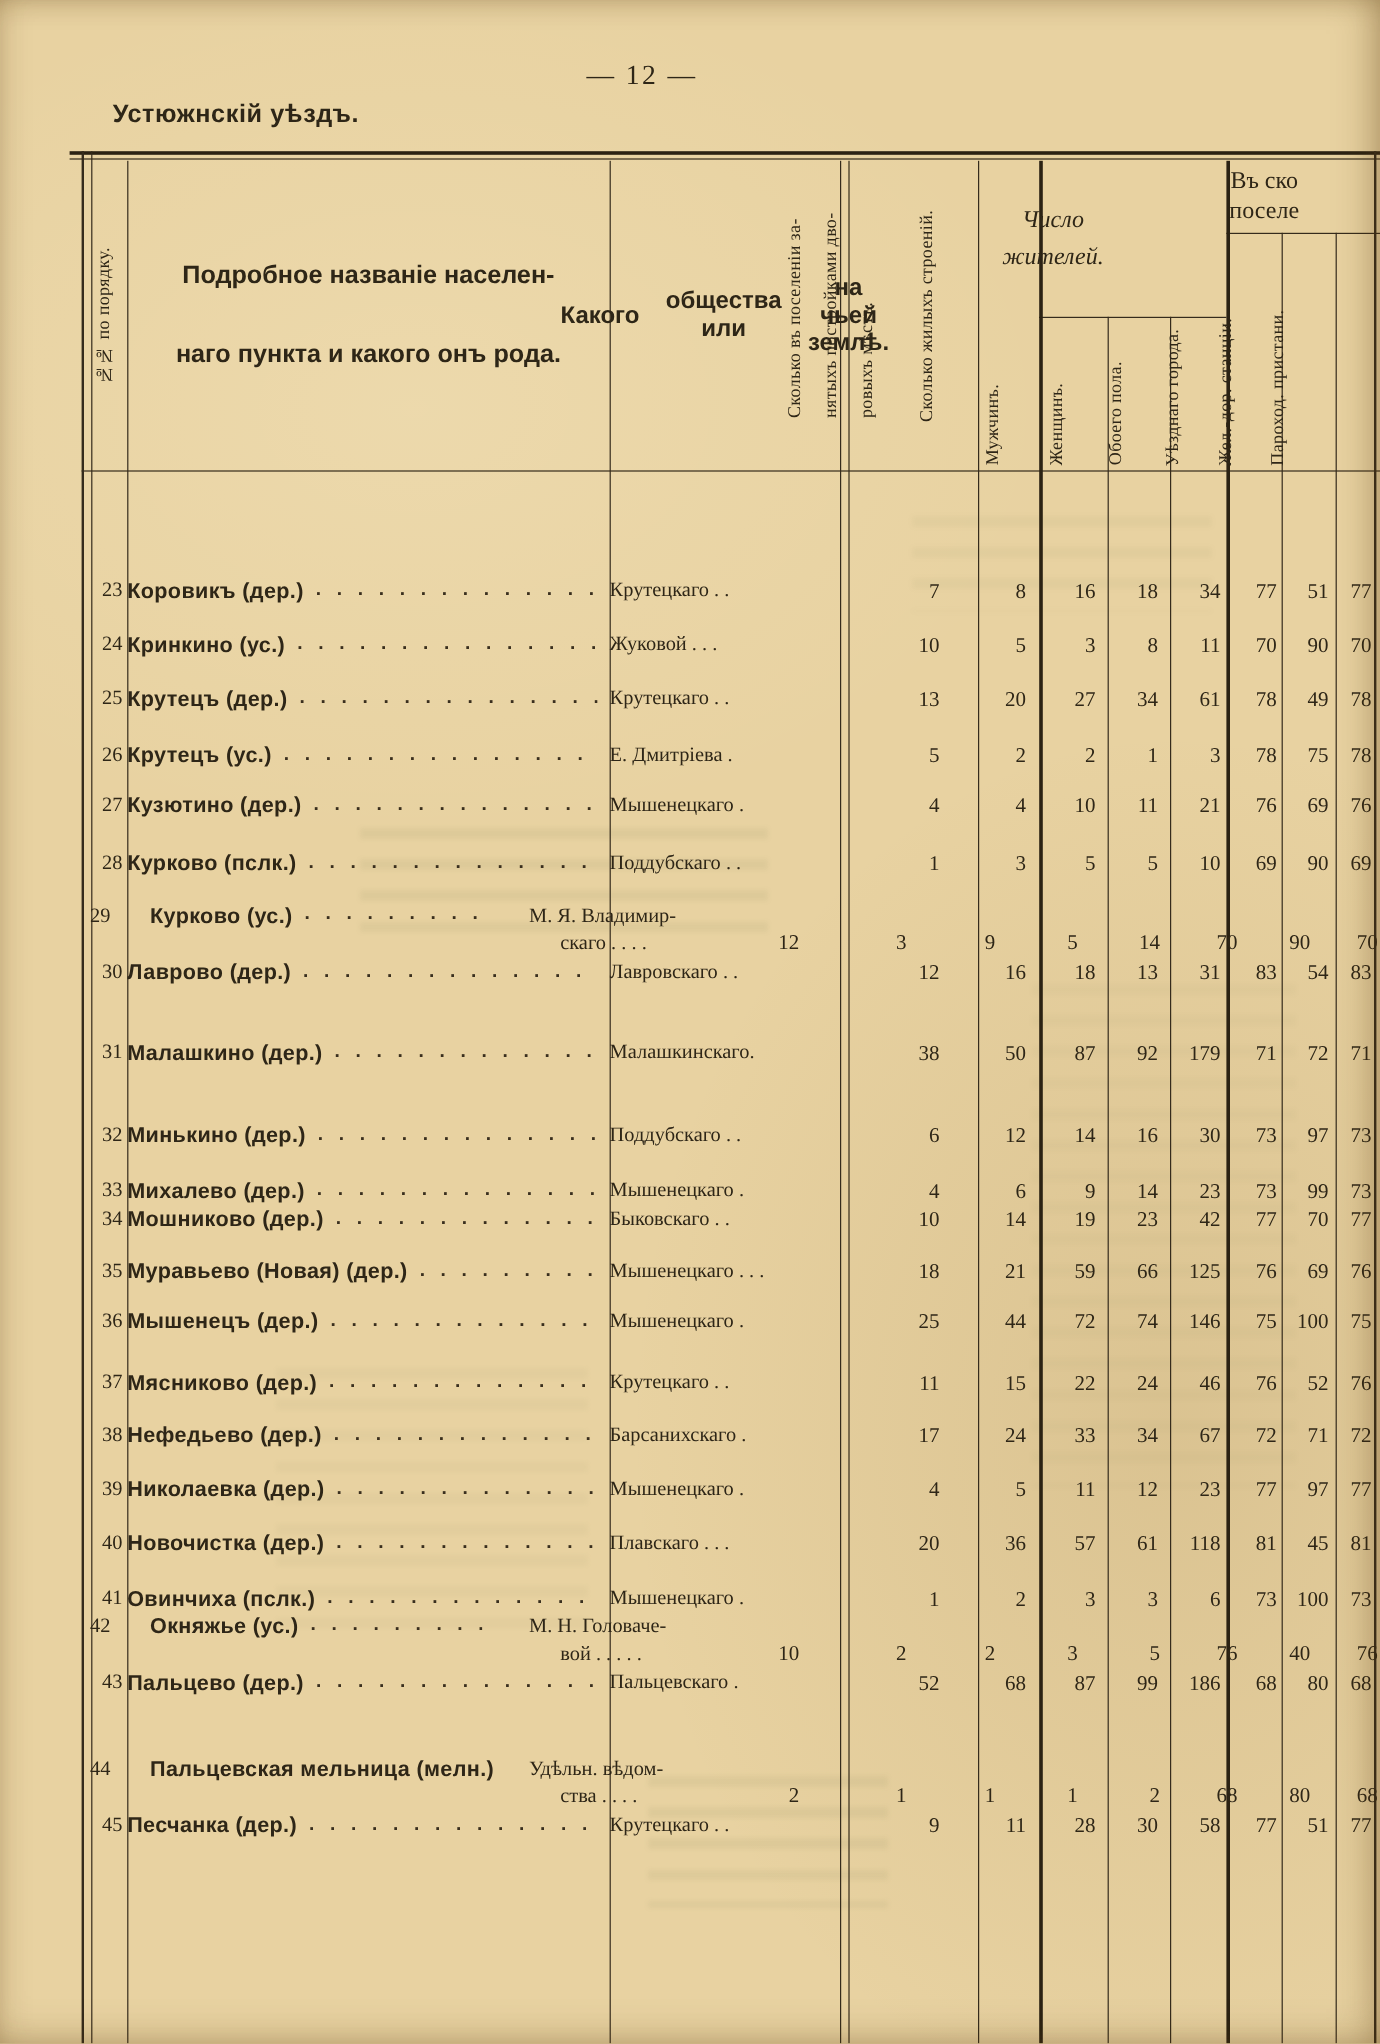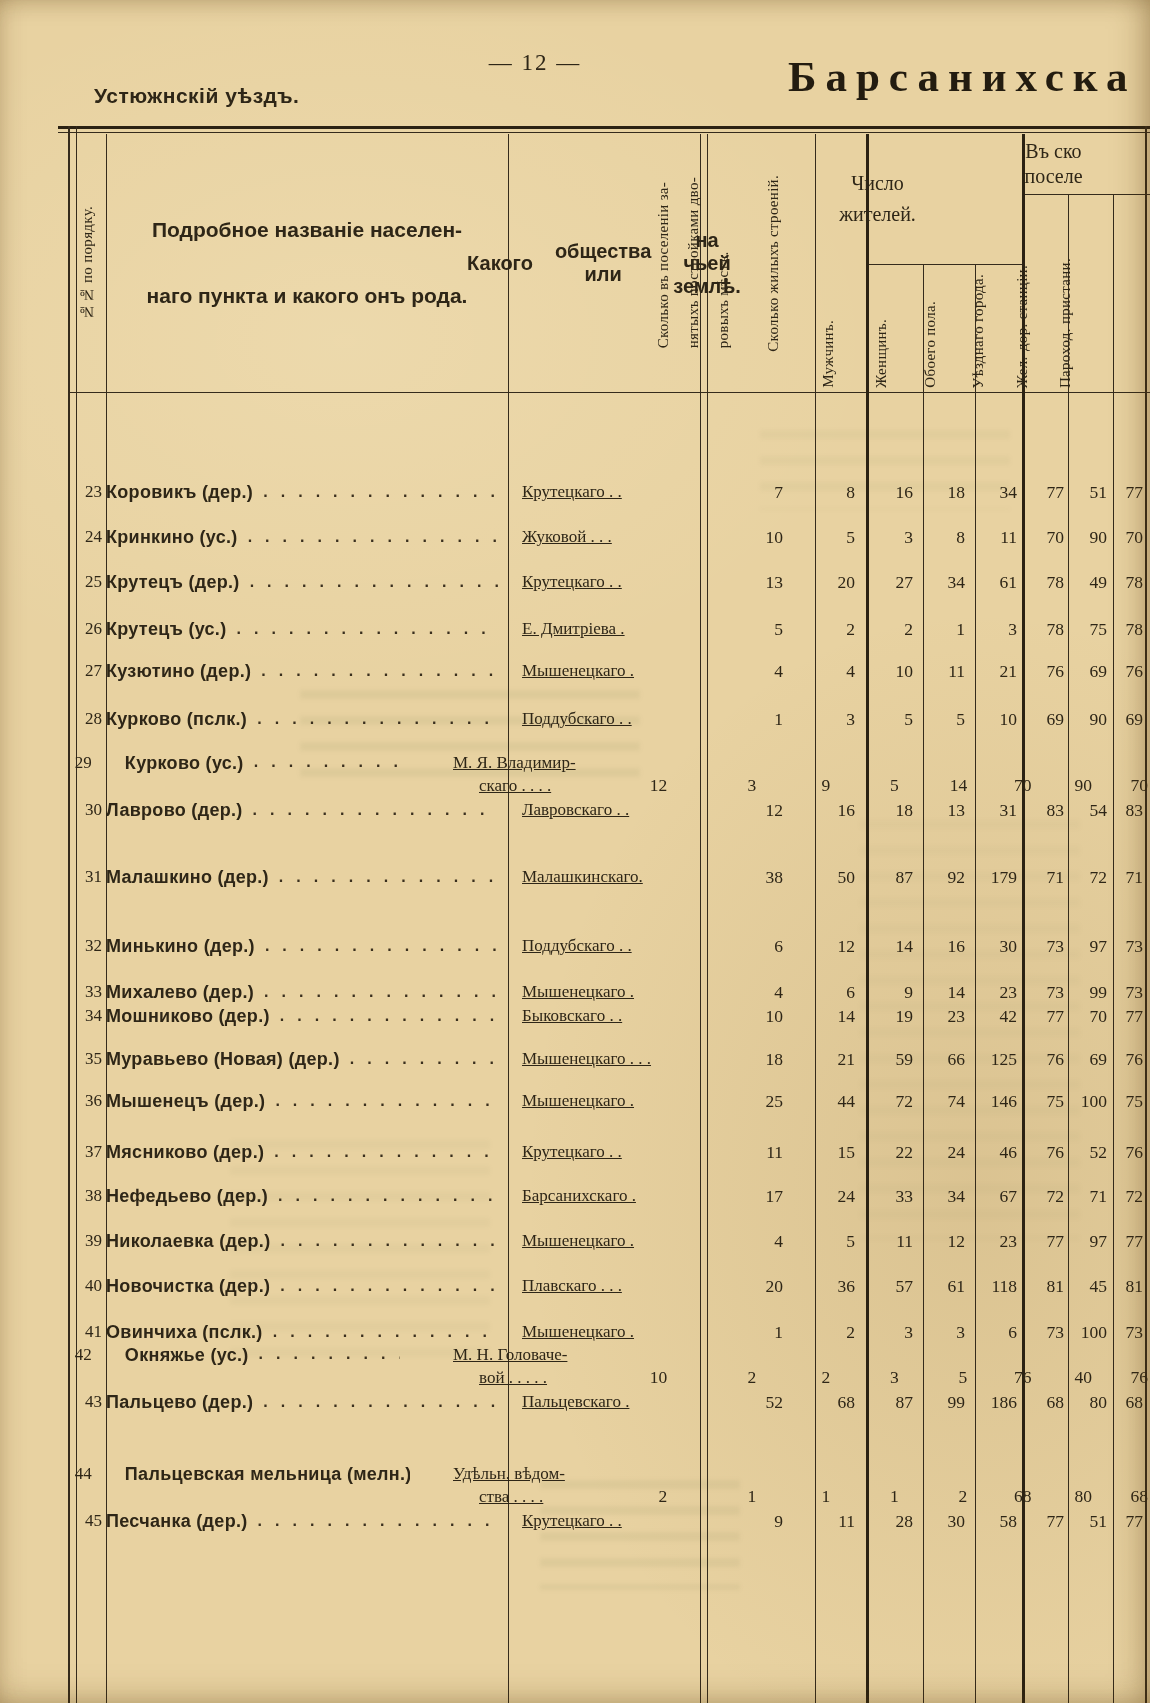--- a/index.html
+++ b/index.html
@@ -45,41 +45,41 @@
        font-size:15px;letter-spacing:.3px;}
   .h-num{left:0;top:0;width:38px;height:258px;}
   .h-name{left:38px;top:0;width:402px;height:258px;flex-direction:column;justify-content:center;gap:42px;
     font-family:"Liberation Sans","DejaVu Sans",sans-serif;font-weight:700;font-size:21px;text-align:center;}
   .h-soc{left:440px;top:0;width:192px;height:258px;justify-content:center;gap:22px;
     font-family:"Liberation Sans","DejaVu Sans",sans-serif;font-weight:700;font-size:20px;text-align:center;}
   .h-d1{left:571px;top:0;width:108px;height:258px;}
   .h-d1 .rot{line-height:2.0;}
   .h-d2{left:679px;top:0;width:52px;height:258px;}
   .g1-label{left:733px;top:0;width:153px;height:130px;flex-direction:column;justify-content:center;gap:8px;
-    font-size:20px;text-align:center;}
+    font-size:20px;text-align:center;font-style:italic;}
   .g1-s1{left:733px;top:130px;width:54px;height:128px;align-items:flex-end;padding-bottom:4px;box-sizing:border-box;}
   .g1-s2{left:787px;top:130px;width:52px;height:128px;align-items:flex-end;padding-bottom:4px;box-sizing:border-box;}
   .g1-s3{left:839px;top:130px;width:47px;height:128px;align-items:flex-end;padding-bottom:4px;box-sizing:border-box;}
   .g2-label{left:889px;top:0;width:193px;height:60px;flex-direction:column;justify-content:center;gap:2px;
     font-size:20px;text-align:center;overflow:hidden;}
   .g2-s1{left:889px;top:60px;width:43px;height:198px;align-items:flex-end;padding-bottom:4px;box-sizing:border-box;}
   .g2-s2{left:932px;top:60px;width:45px;height:198px;align-items:flex-end;padding-bottom:4px;box-sizing:border-box;}
   .g2-s3{left:977px;top:60px;width:40px;height:198px;align-items:flex-end;padding-bottom:4px;box-sizing:border-box;}
   
   .tbody{position:absolute;left:68px;top:392px;width:1082px;}
   .row{display:flex;height:24px;}
   .row.two{height:46px;gap:29px;}
   .cell{display:flex;align-items:center;box-sizing:border-box;overflow:hidden;}
   .c-num{width:38px;justify-content:flex-end;padding-right:4px;font-size:17px;}
   .c-name{width:402px;padding-right:10px;
     font-family:"Liberation Sans","DejaVu Sans",sans-serif;font-weight:700;font-size:18px;letter-spacing:.3px;}
   .nm{white-space:nowrap;}
   .dots{flex:1;overflow:hidden;white-space:nowrap;font-size:16px;word-spacing:8px;padding-left:10px;
     color:#3a2f1e;}
-  .c-soc{width:192px;padding-left:14px;font-size:17px;white-space:nowrap;text-decoration:underline;}
+  .c-soc{width:192px;font-size:17px;white-space:nowrap;}
   .c-v{justify-content:flex-end;font-size:17.5px;}
   .c-d1{width:108px;margin-left:7px;padding-right:32px;}
   .c-d2{width:51px;padding-right:11px;}
   .c-d3{width:54px;margin-left:3px;padding-right:10px;}
   .c-d4{width:52px;padding-right:10px;}
   .c-d5{width:47px;padding-right:5px;}
   .c-d6{width:43px;margin-left:3px;padding-right:4px;}
   .c-d7{width:45px;padding-right:6px;text-align:center;}
   .c-d8{width:32px;padding-right:2px;}
   .row.two .c-num,.row.two .c-name{align-items:flex-start;padding-top:1px;}
@@ -101,21 +101,20 @@
 <div class="sheet">
 
   <div class="ghost"></div>
   <div class="ghost"></div>
   <div class="ghost"></div>
   <div class="ghost"></div>
   <div class="ghost"></div>
 
   <div class="page-number">— 12 —</div>
   <div class="uezd-heading">Устюжнскій уѣздъ.</div>
-  <div class="volost-heading">Барсанихска</div>
 
   <div class="rule hl-thick" style="left:58px;right:0;top:126px;"></div>
   <div class="rule hl" style="left:58px;right:0;top:132px;"></div>
   <div class="rule hl" style="left:68px;right:0;top:392px;"></div>
   <div class="rule hl" style="left:866px;width:156px;top:264px;"></div>
   <div class="rule hl" style="left:1022px;right:0;top:194px;"></div>
 
   <div class="rule vl-outer" style="left:68px;"></div>
   <div class="rule vl" style="left:76px;top:126px;"></div>
   <div class="rule vl" style="left:106px;"></div>

